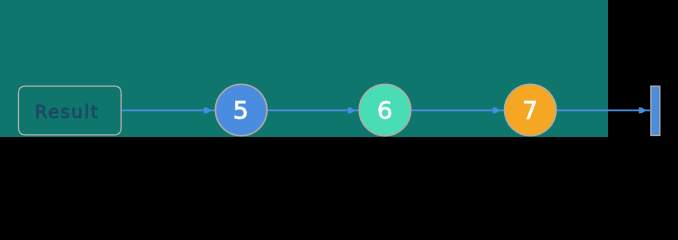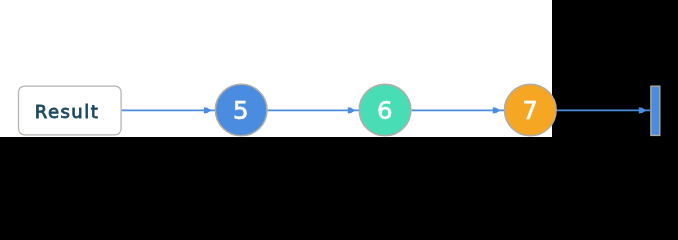--- a/index.html
+++ b/index.html
@@ -1,16 +1,16 @@
 <!DOCTYPE html>
 <html><head>
 <meta charset="utf-8">
 <style>
   html,body{margin:0;padding:0;background:#000000;width:678px;height:137px;overflow:hidden;}
-  #stage{position:relative;width:552px;height:137px;background:#ffffff;}
+  #stage{position:relative;width:608px;height:137px;background:#0f766e;}
   #gfx{position:absolute;left:0;top:0;display:block;}
   text{font-family:"DejaVu Sans",sans-serif;}
 </style>
 </head>
 <body>
 
 <div id="stage">
   <svg id="gfx" width="678" height="137" viewBox="0 0 678 137">
       <defs>
         <filter id="softenArrow" x="-50%" y="-60%" width="200%" height="260%">

